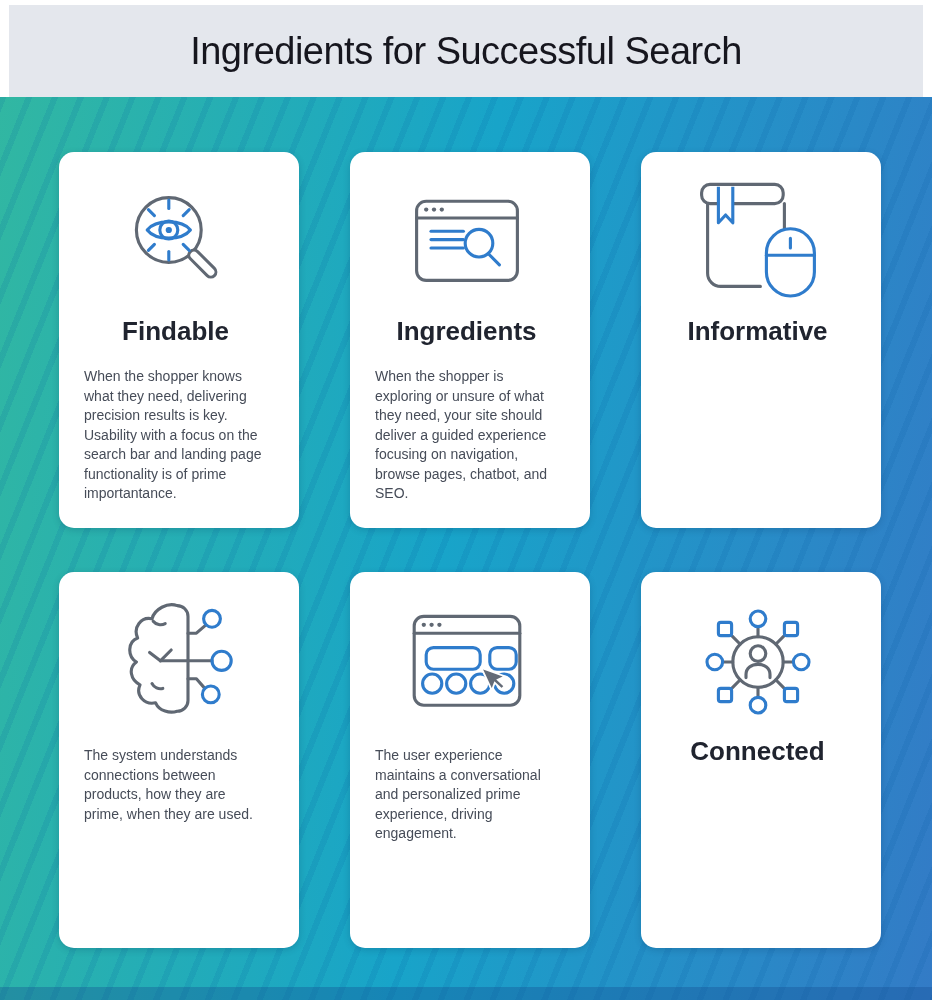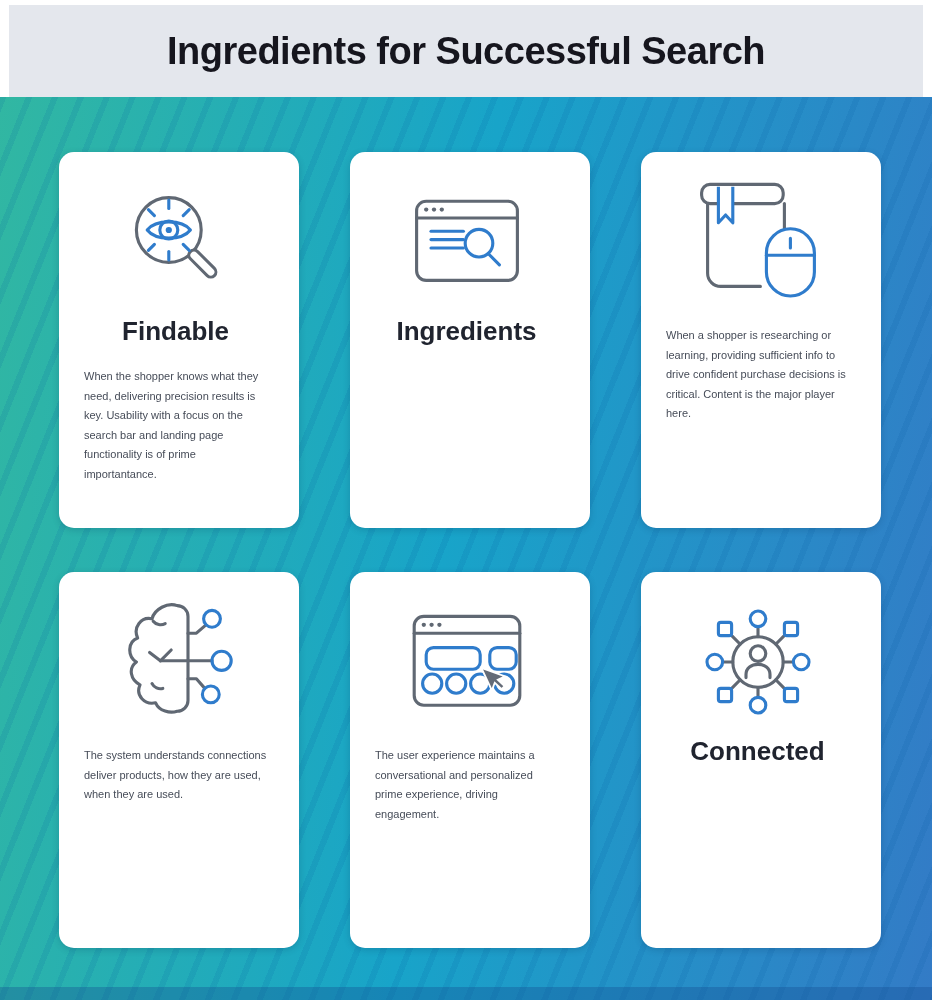--- a/index.html
+++ b/index.html
@@ -4,41 +4,41 @@
 <style>
   * { margin:0; padding:0; box-sizing:border-box; }
   html,body { width:932px; height:1000px; overflow:hidden;
     font-family:"Liberation Sans", sans-serif; background:#fff; }
   .page { position:relative; width:932px; height:1000px; }
 
   
   .header { position:absolute; top:0; left:4px; right:4px; height:97px;
     background:#e4e7ed; border:5px solid #ffffff; border-bottom:none;
     display:flex; align-items:center; justify-content:center; z-index:2; }
-  .header h1 { font-size:38px; font-weight:700; color:#16161e; letter-spacing:-0.5px; }
+  .header h1 { font-size:38px; font-weight:400; color:#16161e; letter-spacing:-0.5px; }
 
   
   .bg { position:absolute; top:97px; left:0; right:0; bottom:0;
     background-image:
       repeating-linear-gradient(112deg, rgba(2,86,158,0.12) 0 6px, rgba(2,86,158,0) 6px 24px),
       linear-gradient(97deg, #31b7a2 0%, #18a4c9 48%, #337bc6 100%);
   }
   .bg::after { content:""; position:absolute; left:0; right:0; bottom:0; height:13px;
     background:rgba(21,77,146,0.35); }
 
   .grid { position:relative; padding-top:55px; padding-left:59px;
     display:grid; grid-template-columns:repeat(3,240px); grid-auto-rows:376px;
     column-gap:51px; row-gap:44px; }
 
   .card { background:#ffffff; border-radius:15px; padding:26px 32px 0 25px;
     box-shadow:0 2px 7px rgba(0,40,80,0.20); }
   .icon-box { height:128px; display:flex; align-items:center; justify-content:center; }
   .icon-box svg { width:120px; height:120px; }
   .card-title { text-align:center; font-size:26px; font-weight:700; color:#20242f; margin-top:10px; }
-  .card-desc { margin-top:20px; font-size:11px; line-height:19.5px; color:#464c58; }
+  .card-desc { margin-top:20px; font-size:14px; line-height:19.5px; color:#464c58; }
 
   .g { stroke:#606873; fill:none; stroke-width:2.6; stroke-linecap:round; stroke-linejoin:round; }
   .b { stroke:#2f7ccc; fill:none; stroke-width:2.6; stroke-linecap:round; stroke-linejoin:round; }
   .bw { stroke:#2f7ccc; fill:#ffffff; stroke-width:2.6; stroke-linejoin:round; }
 </style>
 </head>
 <body>
 
 <div class="page">
 
@@ -79,53 +79,54 @@
             <circle cx="22.5" cy="23" r="1.8" fill="#606873"></circle>
             <circle cx="29" cy="23" r="1.8" fill="#606873"></circle>
             <line class="b" x1="20" y1="41" x2="47" y2="41"></line>
             <line class="b" x1="20" y1="48" x2="47" y2="48"></line>
             <line class="b" x1="20" y1="55" x2="47" y2="55"></line>
             <circle class="b" cx="60" cy="51" r="11.5"></circle>
             <line class="b" x1="68" y1="60" x2="77" y2="69"></line>
           </svg>
         </div>
         <div class="card-title">Ingredients</div>
+        <div class="card-desc">When the shopper is exploring or unsure of what they need, your site should deliver a guided experience focusing on navigation, browse pages, chatbot, and SEO.</div>
       </div>
 
       <div class="card">
         <div class="icon-box">
           <svg viewBox="0 0 100 100">
             <rect class="g" x="3" y="2" width="68" height="16" rx="7"></rect>
             <path class="g" d="M8,18 V76 a11,11 0 0 0 11,11 H52"></path>
             <path class="g" d="M72,18 V40"></path>
             <path class="bw" d="M17,4 V34 L23,27.5 L29,34 V4"></path>
             <rect class="bw" x="57" y="39" width="40" height="56" rx="20"></rect>
             <line class="b" x1="57" y1="61" x2="97" y2="61"></line>
             <line class="b" x1="77" y1="47" x2="77" y2="55"></line>
           </svg>
         </div>
-        <div class="card-desc">When a shopper is researching or learning, providing sufficient info to drive confident purchase decisions is critical. Content is the major player here.</div>
+        <div class="card-title">Informative</div>
       </div>
 
       <div class="card">
         <div class="icon-box">
           <svg viewBox="0 0 100 100">
             <path class="g" d="M51,3 a9,9 0 0 1 9,9 V82 a9,9 0 0 1 -9,9 C45,93 36,91 33,84 C24,86 16,78 20,69 C12,65 10,55 17,50 C9,45 10,33 18,30 C14,21 21,12 30,14 C32,6 43,0 51,3 Z"></path>
             <path class="g" d="M31,16 a8,8 0 0 0 10,2"></path>
             <path class="g" d="M30,68 a8,8 0 0 0 9,4"></path>
             <path class="g" d="M28,42 L37,49 M46,40 L37,49"></path>
             <path class="g" d="M37,49 H80"></path>
             <path class="g" d="M60,26 H67 L75,19"></path>
             <path class="g" d="M60,64 H67 L74,72"></path>
             <circle class="b" cx="80" cy="14" r="7"></circle>
             <circle class="b" cx="88" cy="49" r="8"></circle>
             <circle class="b" cx="79" cy="77" r="7"></circle>
           </svg>
         </div>
-        <div class="card-desc">The system understands connections deliver products, how they are used, when they are used.</div>
+        <div class="card-desc">The system understands connections between products, how they are prime, when they are used.</div>
       </div>
 
       <div class="card">
         <div class="icon-box">
           <svg viewBox="0 0 100 100">
             <rect class="g" x="6" y="12" width="88" height="74" rx="8"></rect>
             <line class="g" x1="6" y1="26" x2="94" y2="26"></line>
             <circle cx="14" cy="19" r="1.8" fill="#606873"></circle>
             <circle cx="20.5" cy="19" r="1.8" fill="#606873"></circle>
             <circle cx="27" cy="19" r="1.8" fill="#606873"></circle>

